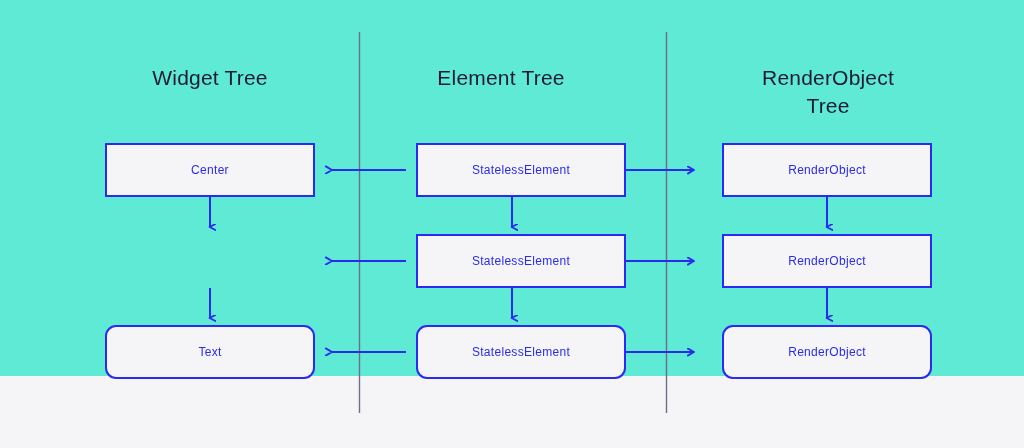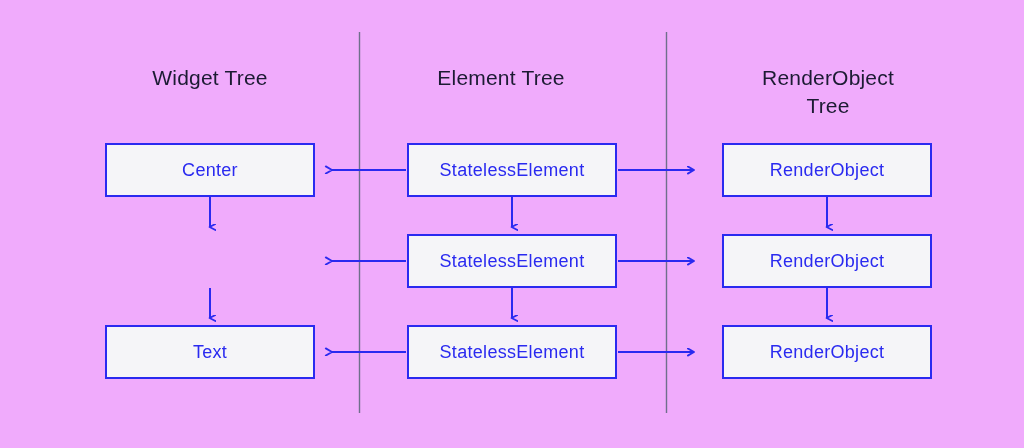--- a/index.html
+++ b/index.html
@@ -10,22 +10,22 @@
   body {
     width: 1024px;
     height: 448px;
     background: #f5f5f8;
     font-family: "Liberation Sans", sans-serif;
     overflow: hidden;
   }
   #diagram {
     position: relative;
     width: 1024px;
-    height: 448px;
-    background: #f0abfc;
+    height: 376px;
+    background: #5eead4;
   }
   #vector-layer {
     position: absolute;
     left: 0;
     top: 0;
     width: 1024px;
     height: 448px;
     pointer-events: none;
   }
   .col-header {
@@ -43,33 +43,33 @@
   .col-header.h-render  { left: 723px; top: 64px; width: 210px; }
 
   .node-box {
     position: absolute;
     box-sizing: border-box;
     width: 210px;
     height: 54px;
     border: 2px solid #2a2af0;
     background: #f5f5f8;
     color: #2a2af0;
-    font-size: 18px;
+    font-size: 12px;
     line-height: 50px;
     text-align: center;
     letter-spacing: 0.3px;
     white-space: nowrap;
     overflow: hidden;
   }
   .c-left   { left: 105px; }
-  .c-mid    { left: 407px; }
+  .c-mid    { left: 416px; }
   .c-right  { left: 722px; }
   .r-1 { top: 143px; }
   .r-2 { top: 234px; }
-  .r-3 { top: 325px; }
+  .r-3 { top: 325px; border-radius: 11px; }
 </style>
 </head>
 <body>
 
 <div id="diagram">
 
   <svg id="vector-layer" viewBox="0 0 1024 448" width="1024" height="448" xmlns="http://www.w3.org/2000/svg">
     <defs>
       <marker id="arrow-down" markerWidth="10" markerHeight="10" refX="3.2" refY="6" orient="auto" markerUnits="userSpaceOnUse">
         <path d="M0.2,0.6 L3.2,6.4 L6.2,0.6" fill="none" stroke="#2a2af0" stroke-width="1.8" stroke-linecap="round" stroke-linejoin="round"></path>

